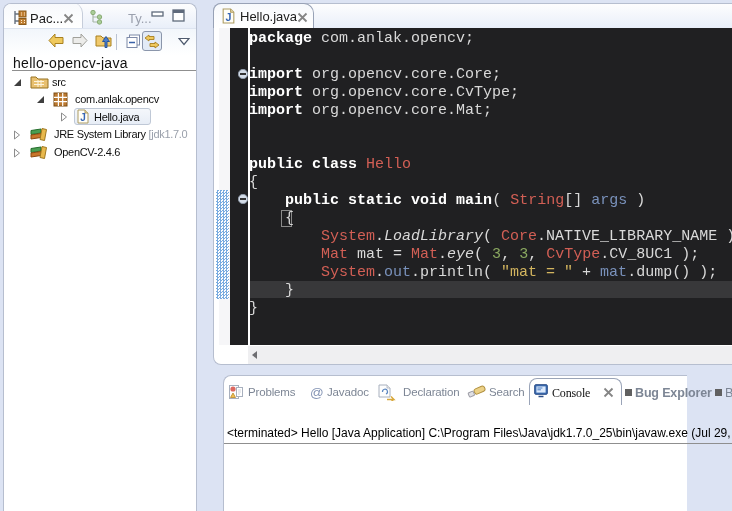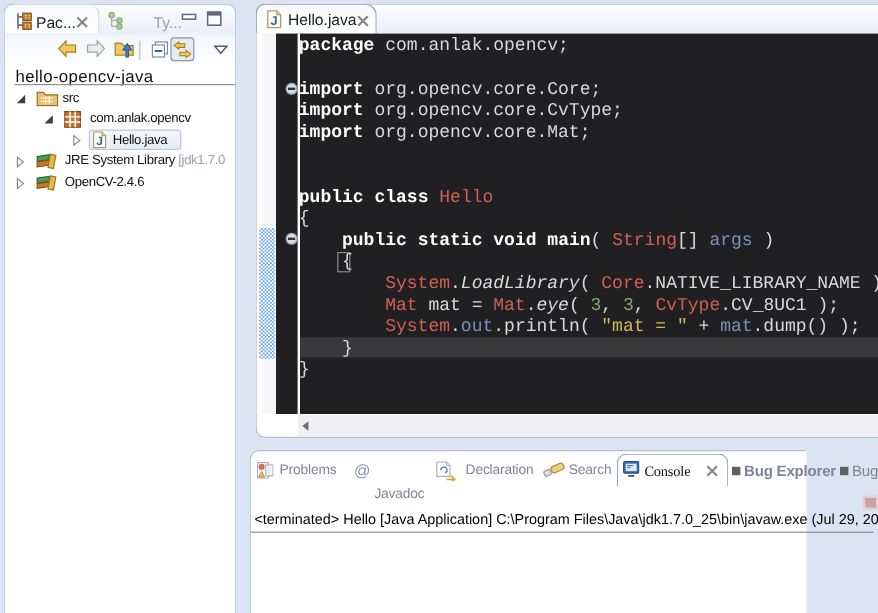--- a/index.html
+++ b/index.html
@@ -5,21 +5,21 @@
   * { margin:0; padding:0; box-sizing:border-box; }
   html,body { width:732px; height:511px; overflow:hidden; }
   body { background:#dce3f3; font-family:"Liberation Sans", sans-serif; position:relative; }
   .abs { position:absolute; white-space:nowrap; }
   #leftpanel { overflow:hidden; }
   
   #leftpanel { left:3px; top:3px; width:194px; height:508px; background:#fff;
     border:1px solid #b6becf; border-bottom:none; border-radius:8px 8px 0 0; }
   #editorpanel { left:213px; top:3px; width:519px; height:362px; background:#fff;
     border:1px solid #b6becf; border-right:none; border-radius:8px 0 0 8px; }
-  #bottompanel { left:208px; top:375px; width:464px; height:136px; background:#fff;
+  #bottompanel { left:223px; top:375px; width:464px; height:136px; background:#fff;
     border:1px solid #b6becf; border-right:none; border-bottom:none; border-radius:8px 0 0 0; }
   
   .viewtabbar { left:0; top:0; width:100%; height:25px;
     background:linear-gradient(#fdfdfe,#e9eff9); border-radius:8px 8px 0 0;
     border-bottom:1px solid #dde4f0; }
   .atab { background:linear-gradient(#f7f9fc,#ffffff); border-right:1px solid #c6cdda;
     border-radius:8px 10px 0 0; }
   .tabtxt { font-size:13px; color:#1c1c1c; }
   .graytxt { color:#9ba1ae; }
   
@@ -217,21 +217,21 @@
 
   <svg class="abs" style="left:5px; top:9px;" width="14" height="14" viewBox="0 0 14 14">
     <rect x="0.5" y="0.5" width="9" height="13" fill="#fdfdfd" stroke="#a8b0be" stroke-width="1"></rect>
     <circle cx="4" cy="4" r="2.6" fill="#dd6860"></circle>
     <path d="M1.5 12.5 L4 8 L6.5 12.5 Z" fill="#f0c050" stroke="#b8872a" stroke-width="0.8"></path>
     <rect x="7.5" y="2.5" width="6" height="9" fill="#fff" stroke="#a8b0be" stroke-width="1"></rect>
     <path d="M9 5 h3 M9 7 h3 M9 9 h2" stroke="#c8ccd4" stroke-width="0.8"></path>
   </svg>
   <div class="abs bottabtxt" style="left:24px; top:10px;">Problems</div>
   <div class="abs bottabtxt" style="left:86px; top:9px; font-size:13.5px; color:#8494b5;">@</div>
-  <div class="abs bottabtxt" style="left:103px; top:10px;margin-top:20px;">Javadoc</div>
+  <div class="abs bottabtxt" style="left:103px; top:10px;">Javadoc</div>
 
   <svg class="abs" style="left:154px; top:8px;" width="19" height="17" viewBox="0 0 19 17">
     <path d="M1 1 L9 1 L12 4 L12 13 L1 13 Z" fill="#fdfdfd" stroke="#a8b0be" stroke-width="1"></path>
     <path d="M9 1 L9 4 L12 4" fill="#eee" stroke="#a8b0be" stroke-width="0.8"></path>
     <path d="M4.5 8 a2.5 2.5 0 1 1 3.5 2" stroke="#5b86c0" stroke-width="1.2" fill="none"></path>
     <path d="M9 15.5 L16 15.5 L13 12.5 M16 15.5 L13.5 17" stroke="#d8a83c" stroke-width="1.4" fill="none"></path>
   </svg>
   <div class="abs bottabtxt" style="left:179px; top:10px;">Declaration</div>
 
   <svg class="abs" style="left:243px; top:8px;" width="19" height="16" viewBox="0 0 19 16">

